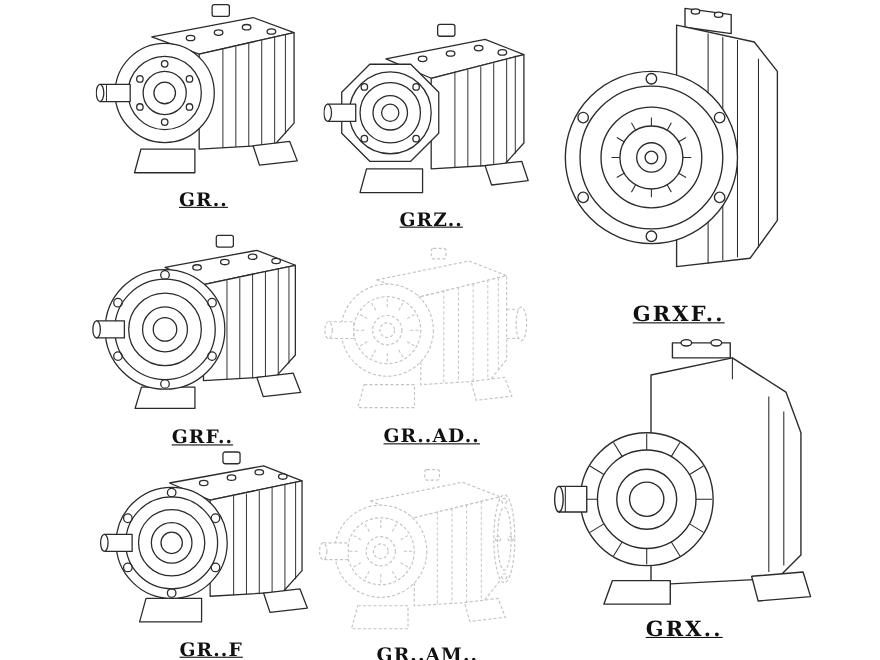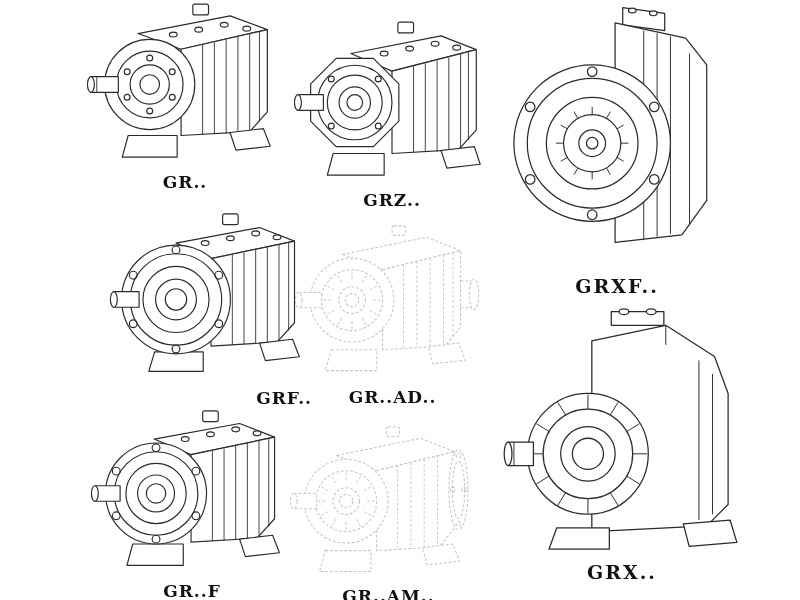--- a/index.html
+++ b/index.html
@@ -1,21 +1,21 @@
 <!DOCTYPE html>
 <html><head>
 <meta charset="utf-8">
 <style>
   html,body{margin:0;padding:0;}
   body{background:#fff;font-family:"Liberation Sans",sans-serif;}
   .page{position:relative;width:800px;height:600px;background:#ffffff;overflow:hidden;}
   figure.fig{position:absolute;margin:0;padding:0;display:flex;flex-direction:column;align-items:center;}
   .fig svg{display:block;}
   .fig-label{font-family:"DejaVu Serif","Liberation Serif",serif;font-weight:bold;color:#111;
-             font-size:17px;letter-spacing:1px;text-align:center;margin-top:3px;white-space:nowrap;}
+             font-size:17px;letter-spacing:1px;text-align:center;margin-top:3px;white-space:nowrap;text-decoration:underline;}
   .fig-label.big{font-size:19px;letter-spacing:2px;}
   .ink{stroke:#2b2b2b;}
   .ghost{stroke:#c4c4c4;stroke-dasharray:3 2;}
 </style>
 </head>
 <body>
 
 <div class="page">
 
   <figure class="fig" style="left:86px;top:2px;width:198px;">
@@ -111,21 +111,21 @@
         <g fill="none" stroke-width="1">
           <path d="M124,150 L132,150 M120,165 L127,169 M109,176 L113,183 M94,180 L94,188 M79,176 L75,183 M68,165 L61,169 M64,150 L56,150 M68,135 L61,131 M79,124 L75,117 M94,120 L94,112 M109,124 L113,117 M120,135 L127,131"></path>
         </g>
         <circle cx="94" cy="150" r="14" fill="none"></circle>
         <circle cx="94" cy="150" r="6" fill="none"></circle>
       </g>
     </svg>
     <figcaption class="fig-label big">GRXF..</figcaption>
   </figure>
 
-  <figure class="fig" style="left:104px;top:210px;width:208px;align-items:flex-end;">
+  <figure class="fig" style="left:80px;top:210px;width:208px;">
     <svg width="204" height="175" viewBox="0 0 210 180">
       <g class="ink" fill="#fff" stroke-width="1.2" stroke-linejoin="round">
         <rect x="118" y="4" width="16" height="11" rx="2"></rect>
         <path d="M70,34 L156,18 L192,32 L106,50 Z"></path>
         <path d="M106,50 L192,32 L192,116 L174,136 L106,140 Z"></path>
         <g fill="none" stroke-width="0.9">
           <path d="M128,46 L128,139 M140,44 L140,138 M152,41 L152,138 M164,38 L164,137 M176,35 L176,135 M186,33 L186,124"></path>
         </g>
         <ellipse cx="100" cy="34" rx="4" ry="2.5"></ellipse>
           <ellipse cx="126" cy="29" rx="4" ry="2.5"></ellipse>

